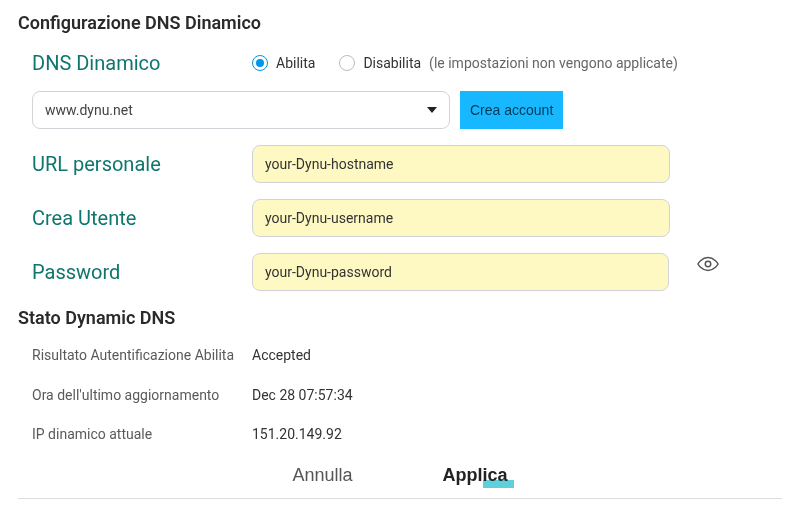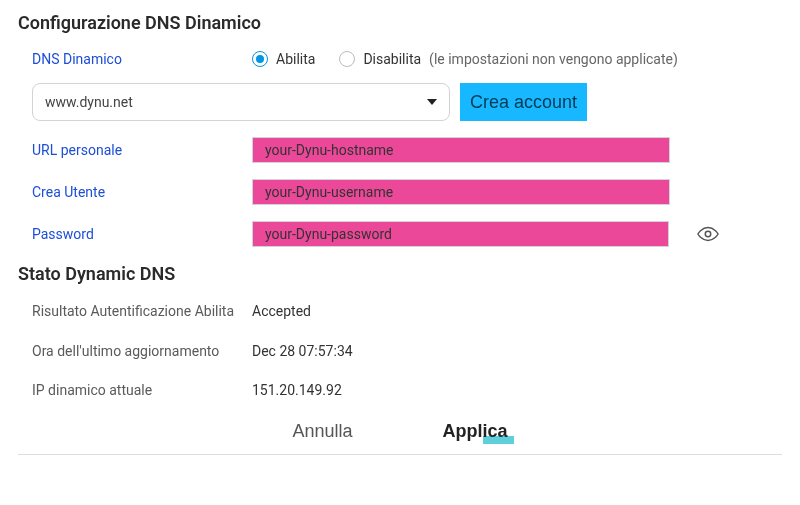--- a/index.html
+++ b/index.html
@@ -20,28 +20,27 @@
       margin-top: 4px;
     }
     .form-row {
       display: flex;
       align-items: center;
       margin-bottom: 16px;
       padding-left: 14px;
     }
     .form-label {
       width: 220px;
-      color: #1d4ed8;
-      font-size: 14px;
+      color: #0f766e;
+      font-size: 20px;
       flex-shrink: 0;
     }
     .form-value {
       flex: 1;
       display: flex;
-      align-items: center;
       gap: 10px;
       color: #444;
     }
     .radio-group {
       display: flex;
       align-items: center;
       gap: 24px;
     }
     .radio-item {
       display: flex;
@@ -68,35 +67,35 @@
       border-radius: 8px;
       height: 38px;
       display:flex; align-items:center; padding:0 12px;
       justify-content: space-between;
       background:#fff;
       max-width: 418px;
     }
     .input {
       flex: 1;
       border: 1px solid #d0d4d8;
-      border-radius: 0;
-      height: 26px;
+      border-radius: 8px;
+      height: 38px;
       padding: 0 12px;
       display:flex; align-items:center;
       color:#333;
-      background:#ec4899;
+      background:#fef9c3;
       max-width: 418px;
     }
     .create-btn {
       background: #17b8ff;
       color:#003b57;
       height: 38px;
       padding: 16px 10px;
       display:flex; align-items:center;
-      font-size: 18px;
+      font-size: 14px;
       border:none;
     }
     .eye-space { width: 93px; }
     .eye-icon {
       width: 22px; height: 22px;
       display:inline-flex; align-items:center; justify-content:center;
       margin-left: 18px;
     }
     .status-row {
       display:flex;

